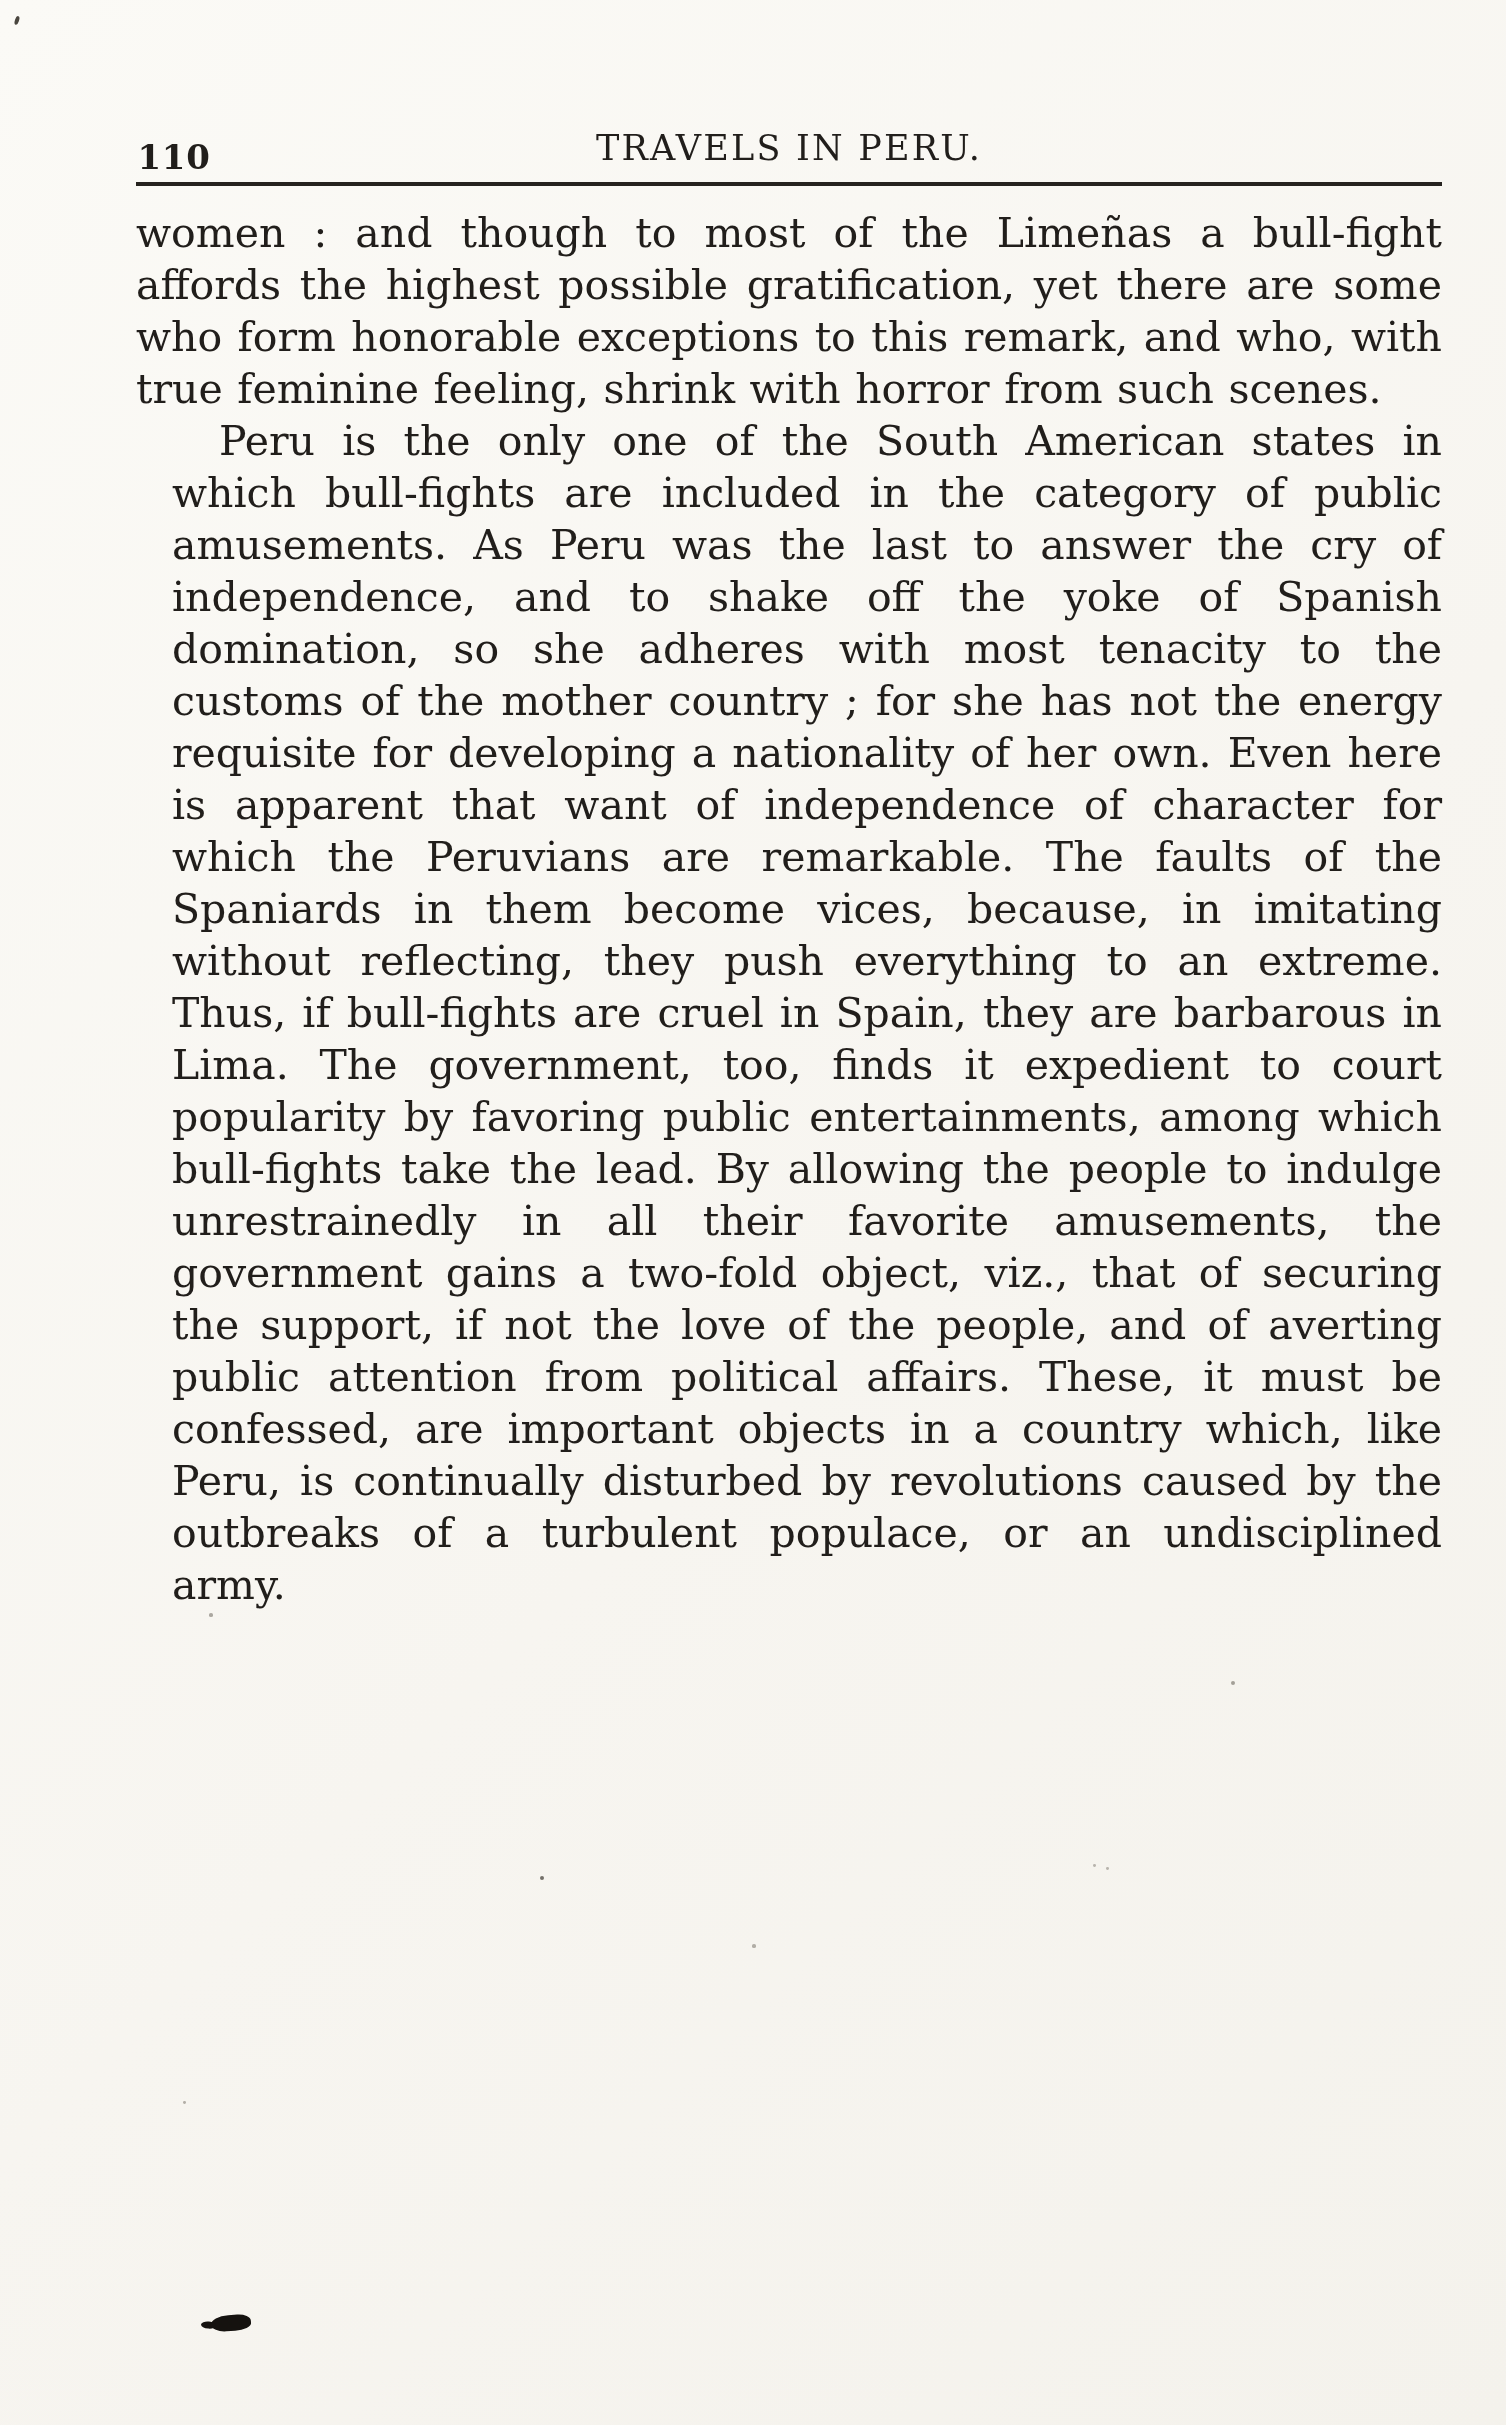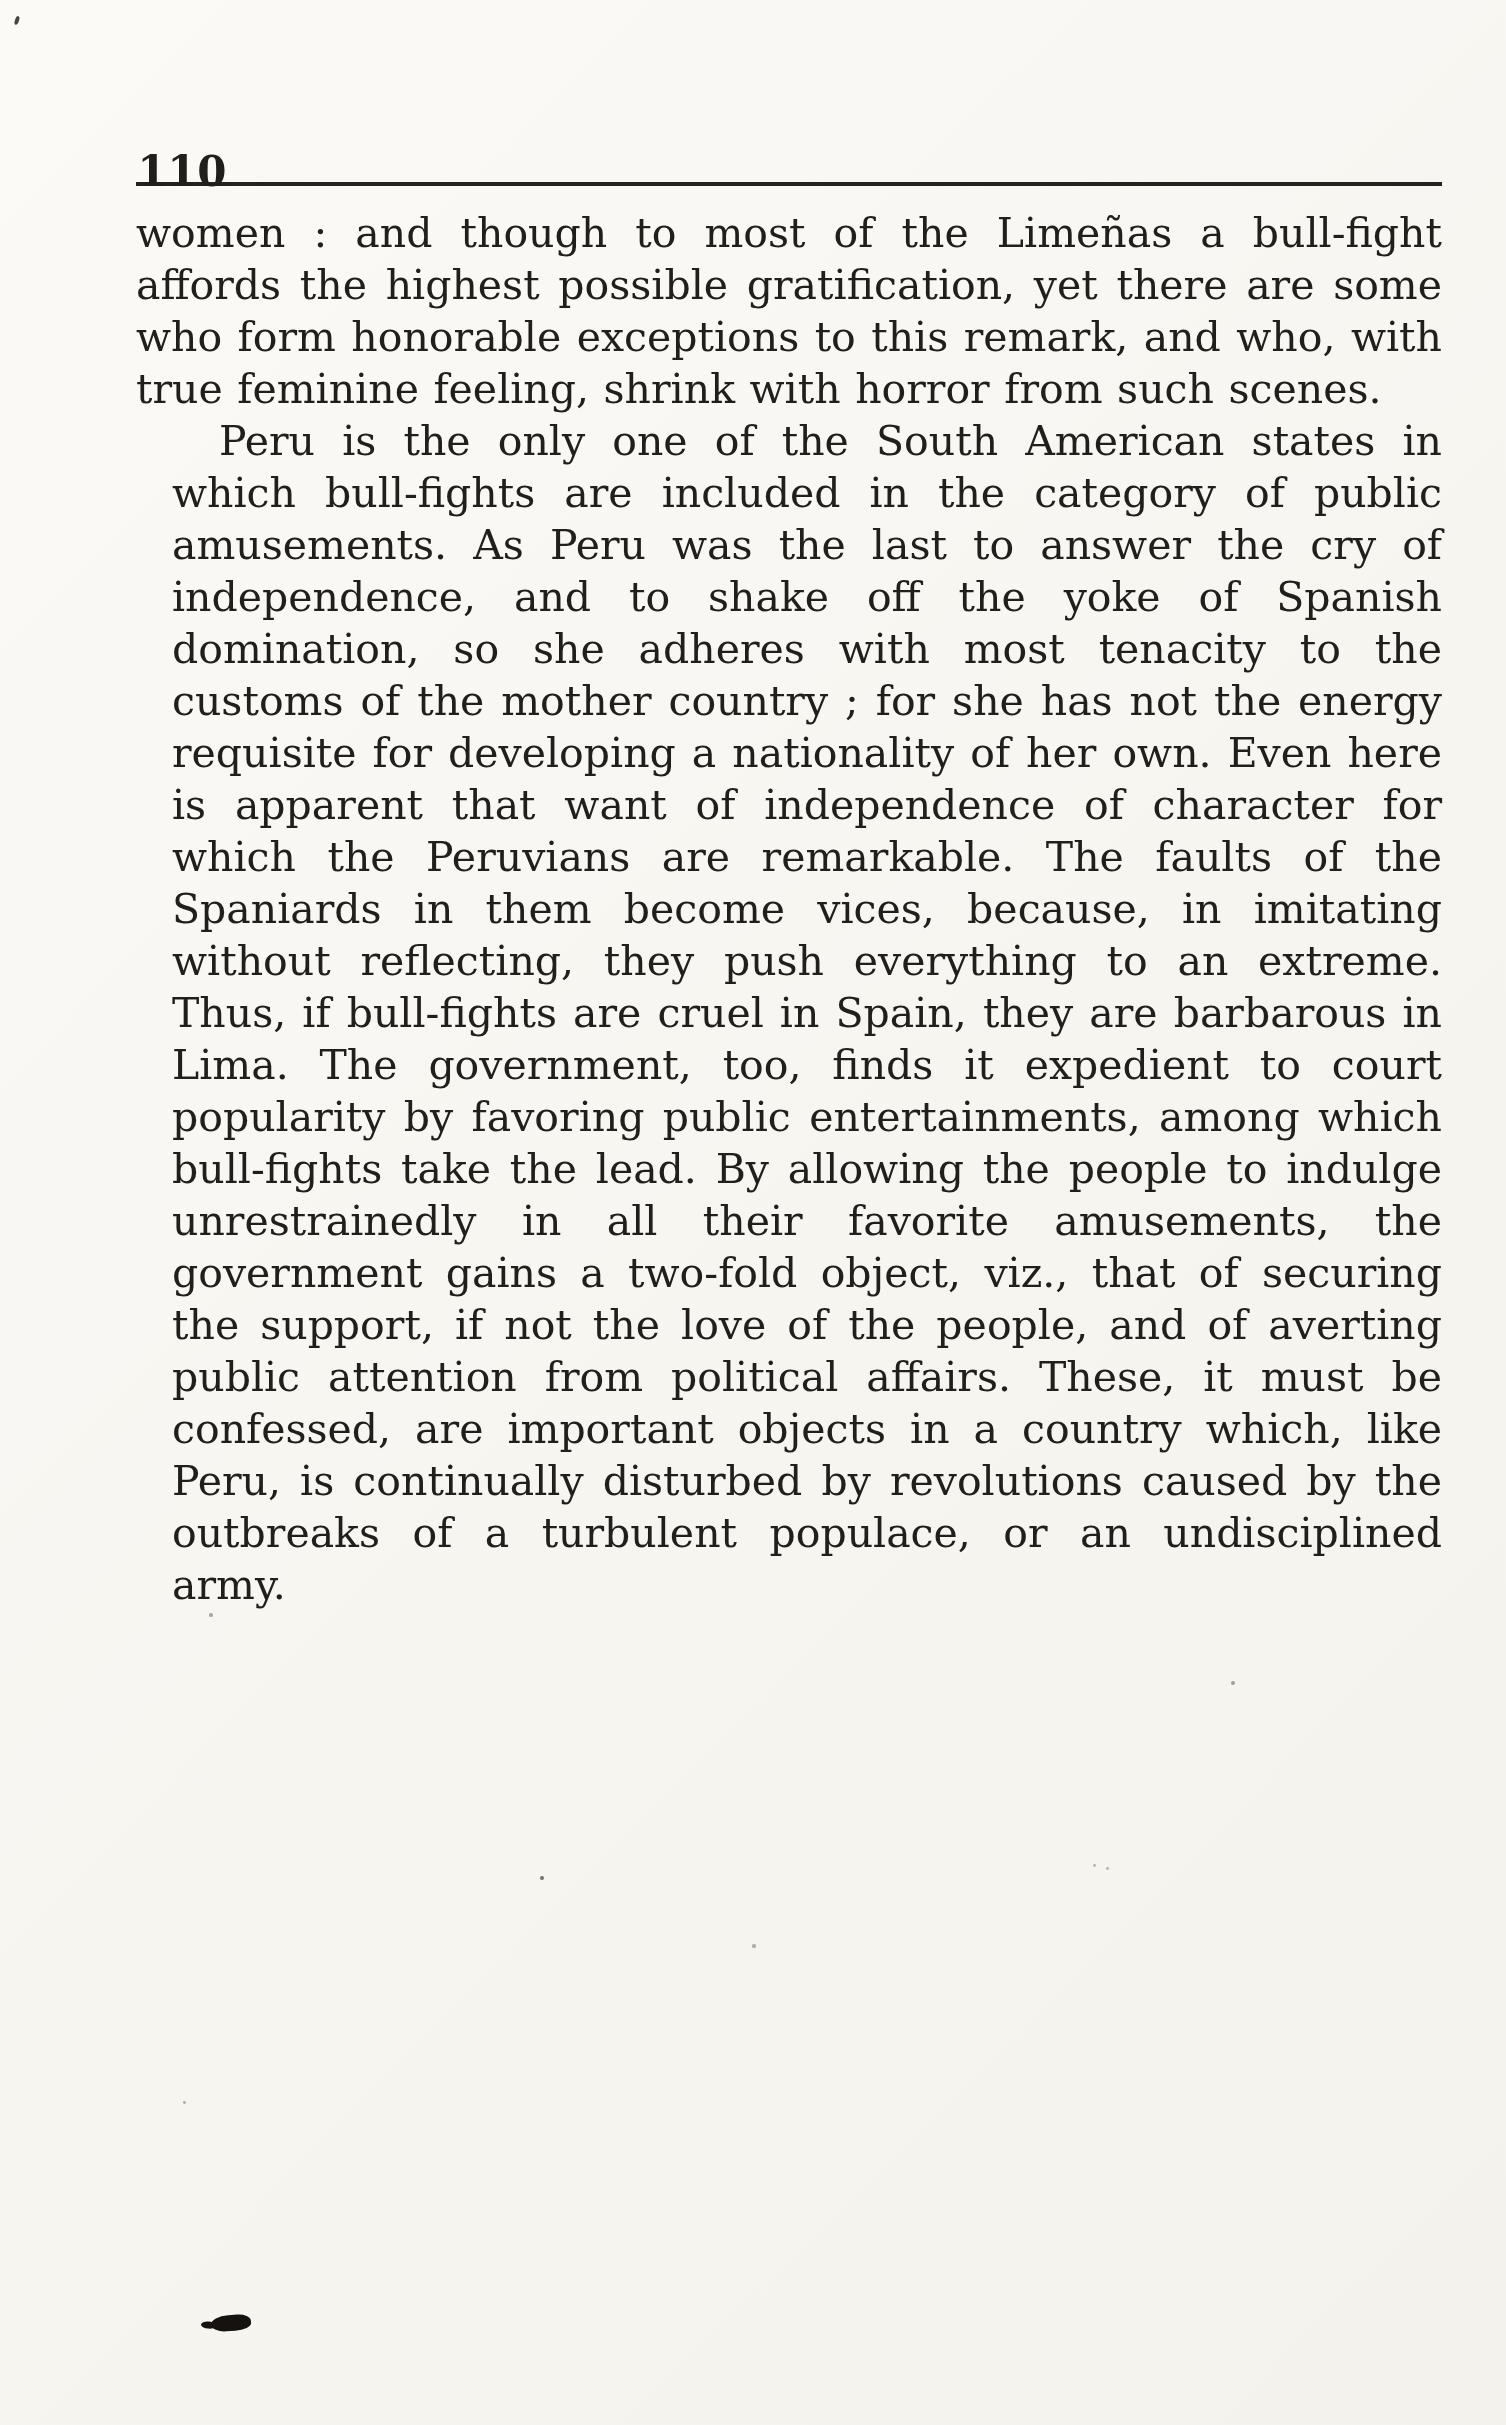--- a/index.html
+++ b/index.html
@@ -24,22 +24,22 @@
     width: 1306px;
   }
   .header-row {
     position: relative;
     height: 53px;
     margin-bottom: 4.4px;
   }
   .page-number {
     position: absolute;
     left: 1.5px;
-    top: 22px;
-    font-size: 42px;
+    top: 12px;
+    font-size: 34px;
     font-weight: 700;
     letter-spacing: 0.7px;
   }
   .running-title {
     display: block;
     text-align: center;
     font-size: 35px;
     font-weight: 400;
     letter-spacing: 2.2px;
     padding-top: 2.9px;
@@ -98,20 +98,21 @@
 </style>
 </head>
 <body>
 
 <div class="page">
 
   <div class="text-column">
 
     <div class="header-row">
       <span class="page-number">110</span>
+      <span class="running-title">TRAVELS IN PERU.</span>
     </div>
 
     <div class="header-rule"></div>
 
     <div class="body-text">
       <p class="no-indent">women : and though to most of the Limeñas a bull-fight affords the highest possible gratification, yet there are some who form honorable exceptions to this remark, and who, with true feminine feeling, shrink with horror from such scenes.</p>
       <p class="indent">Peru is the only one of the South American states in which bull-fights are included in the category of public amusements. As Peru was the last to answer the cry of independence, and to shake off the yoke of Spanish domination, so she adheres with most tenacity to the customs of the mother country ; for she has not the energy requisite for developing a nationality of her own. Even here is apparent that want of independence of character for which the Peruvians are remarkable. The faults of the Spaniards in them become vices, because, in imitating without reflecting, they push everything to an extreme. Thus, if bull-fights are cruel in Spain, they are barbarous in Lima. The government, too, finds it expedient to court popularity by favoring public entertainments, among which bull-fights take the lead. By allowing the people to indulge unrestrainedly in all their favorite amusements, the government gains a two-fold object, viz., that of securing the support, if not the love of the people, and of averting public attention from political affairs. These, it must be confessed, are important objects in a country which, like Peru, is continually disturbed by revolutions caused by the outbreaks of a turbulent populace, or an undisciplined army.</p>
     </div>
 
   </div>

